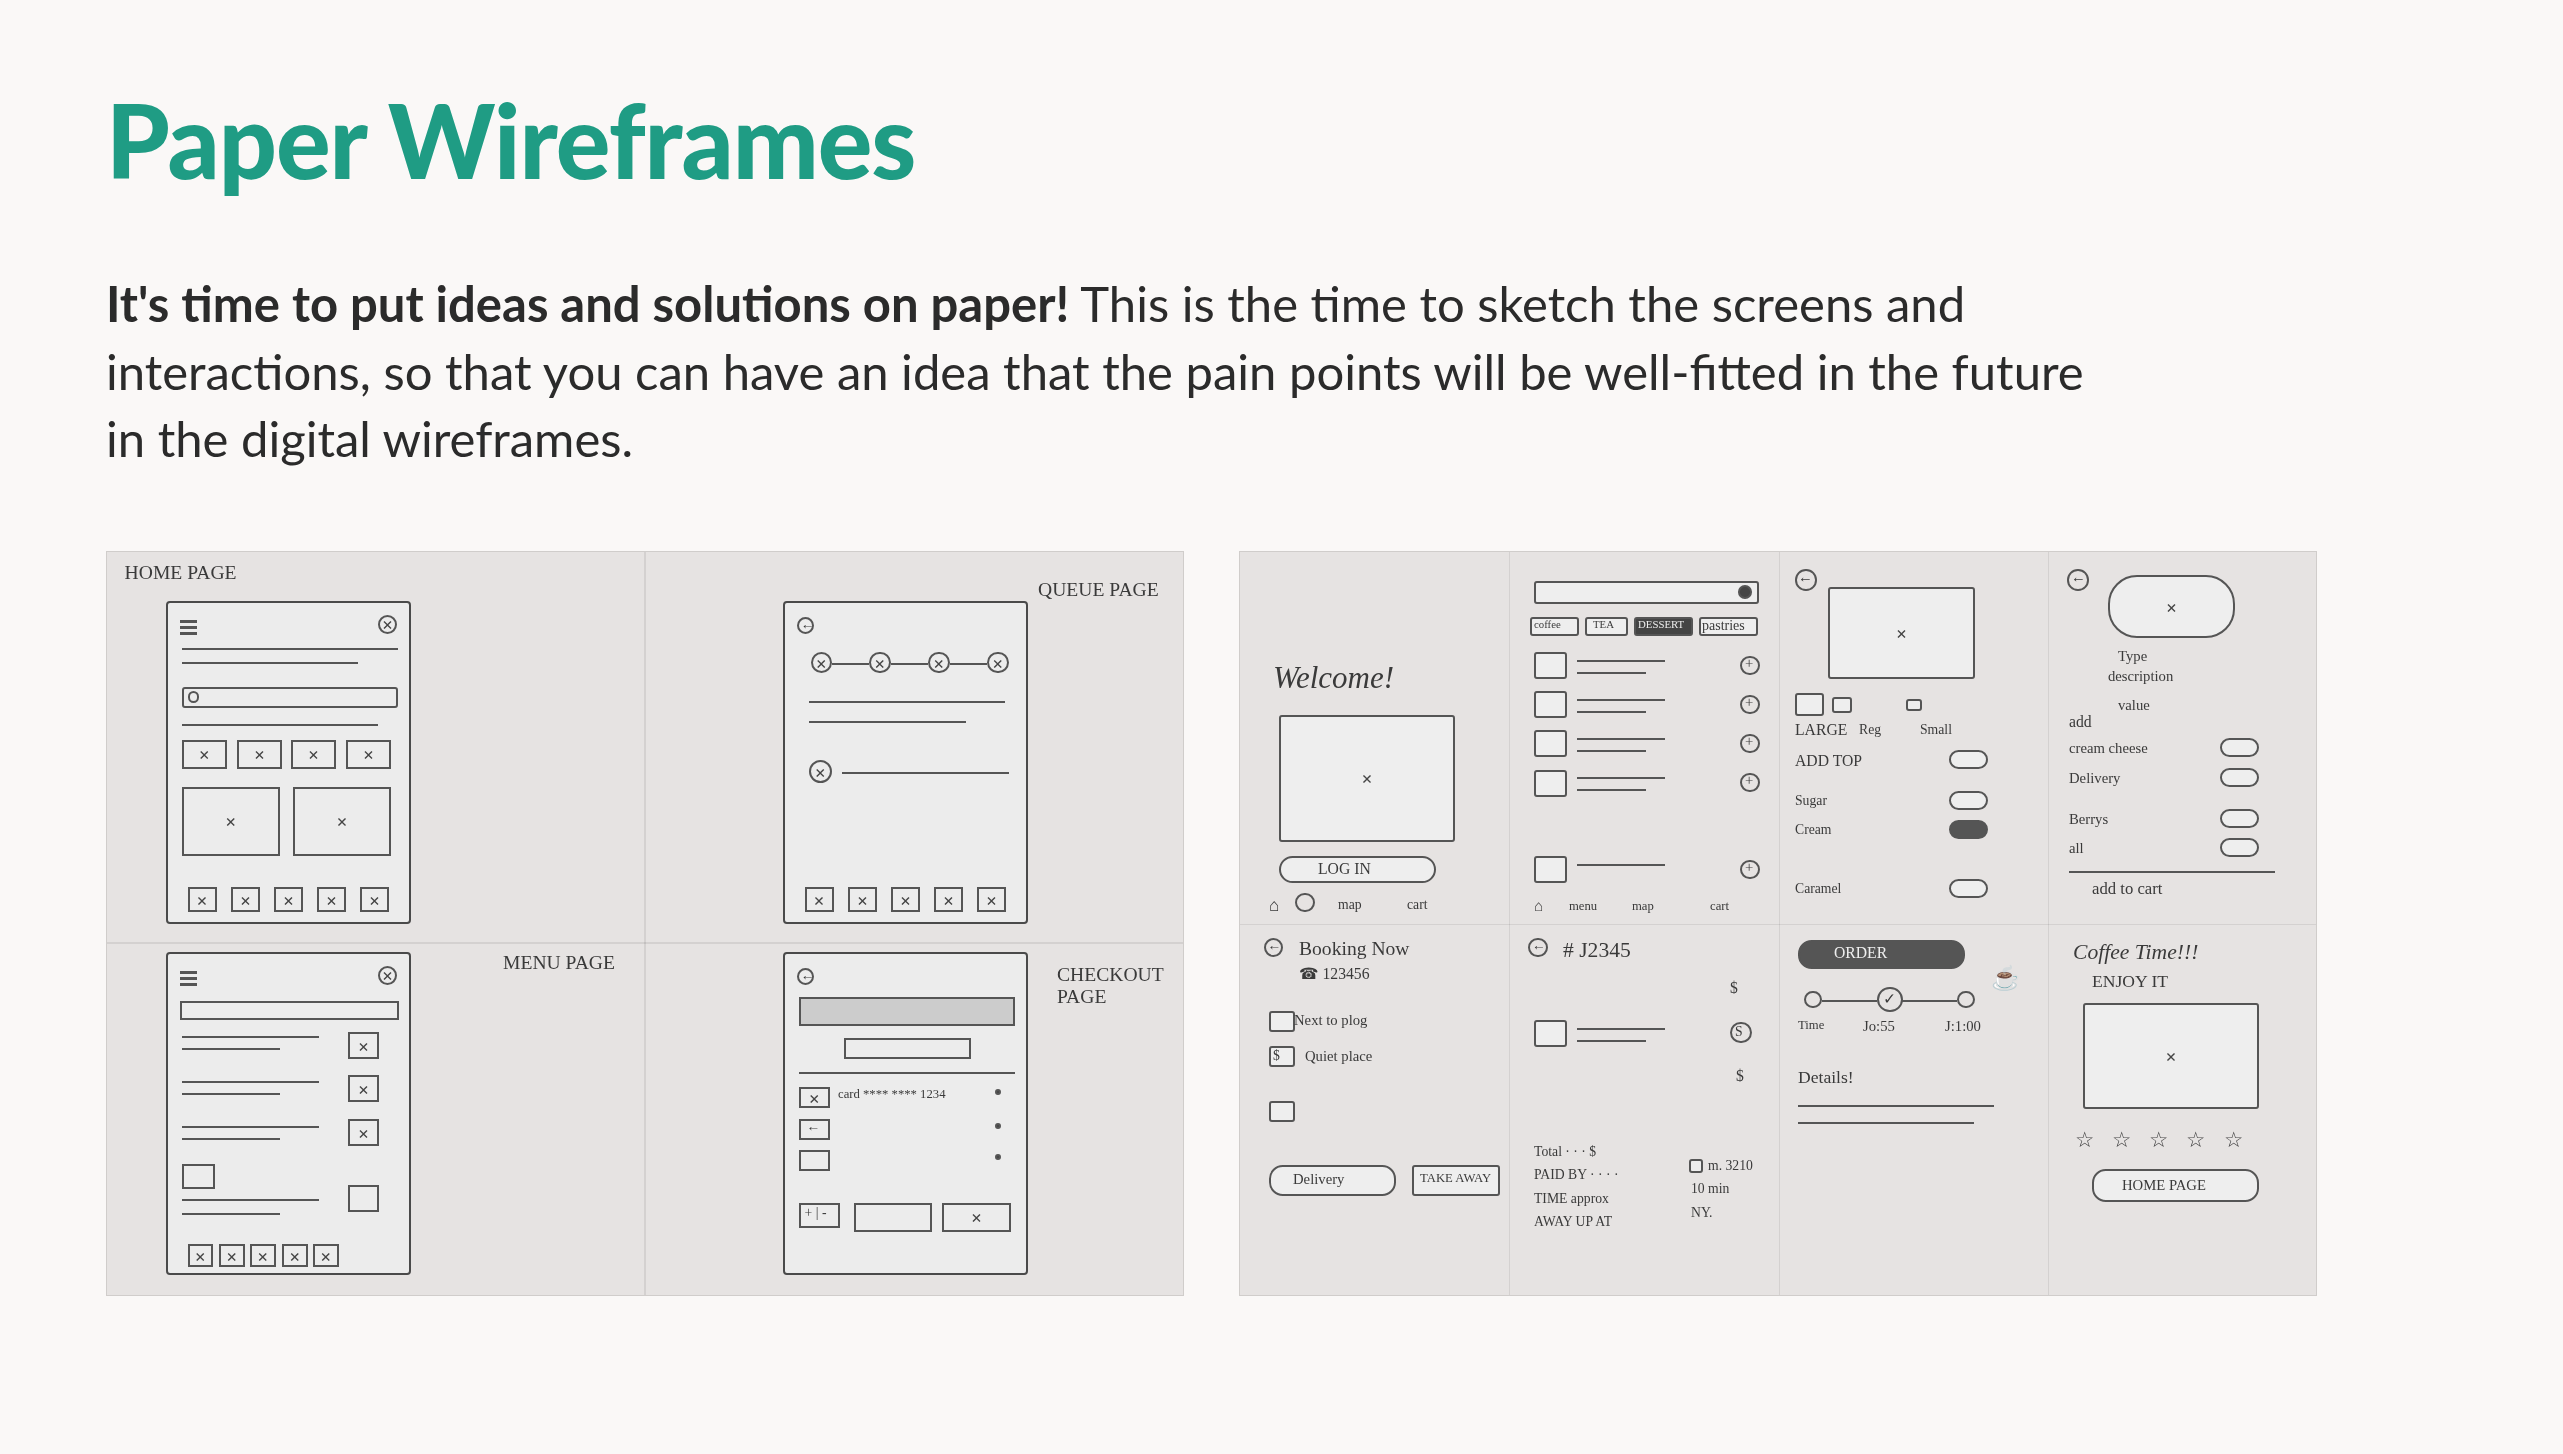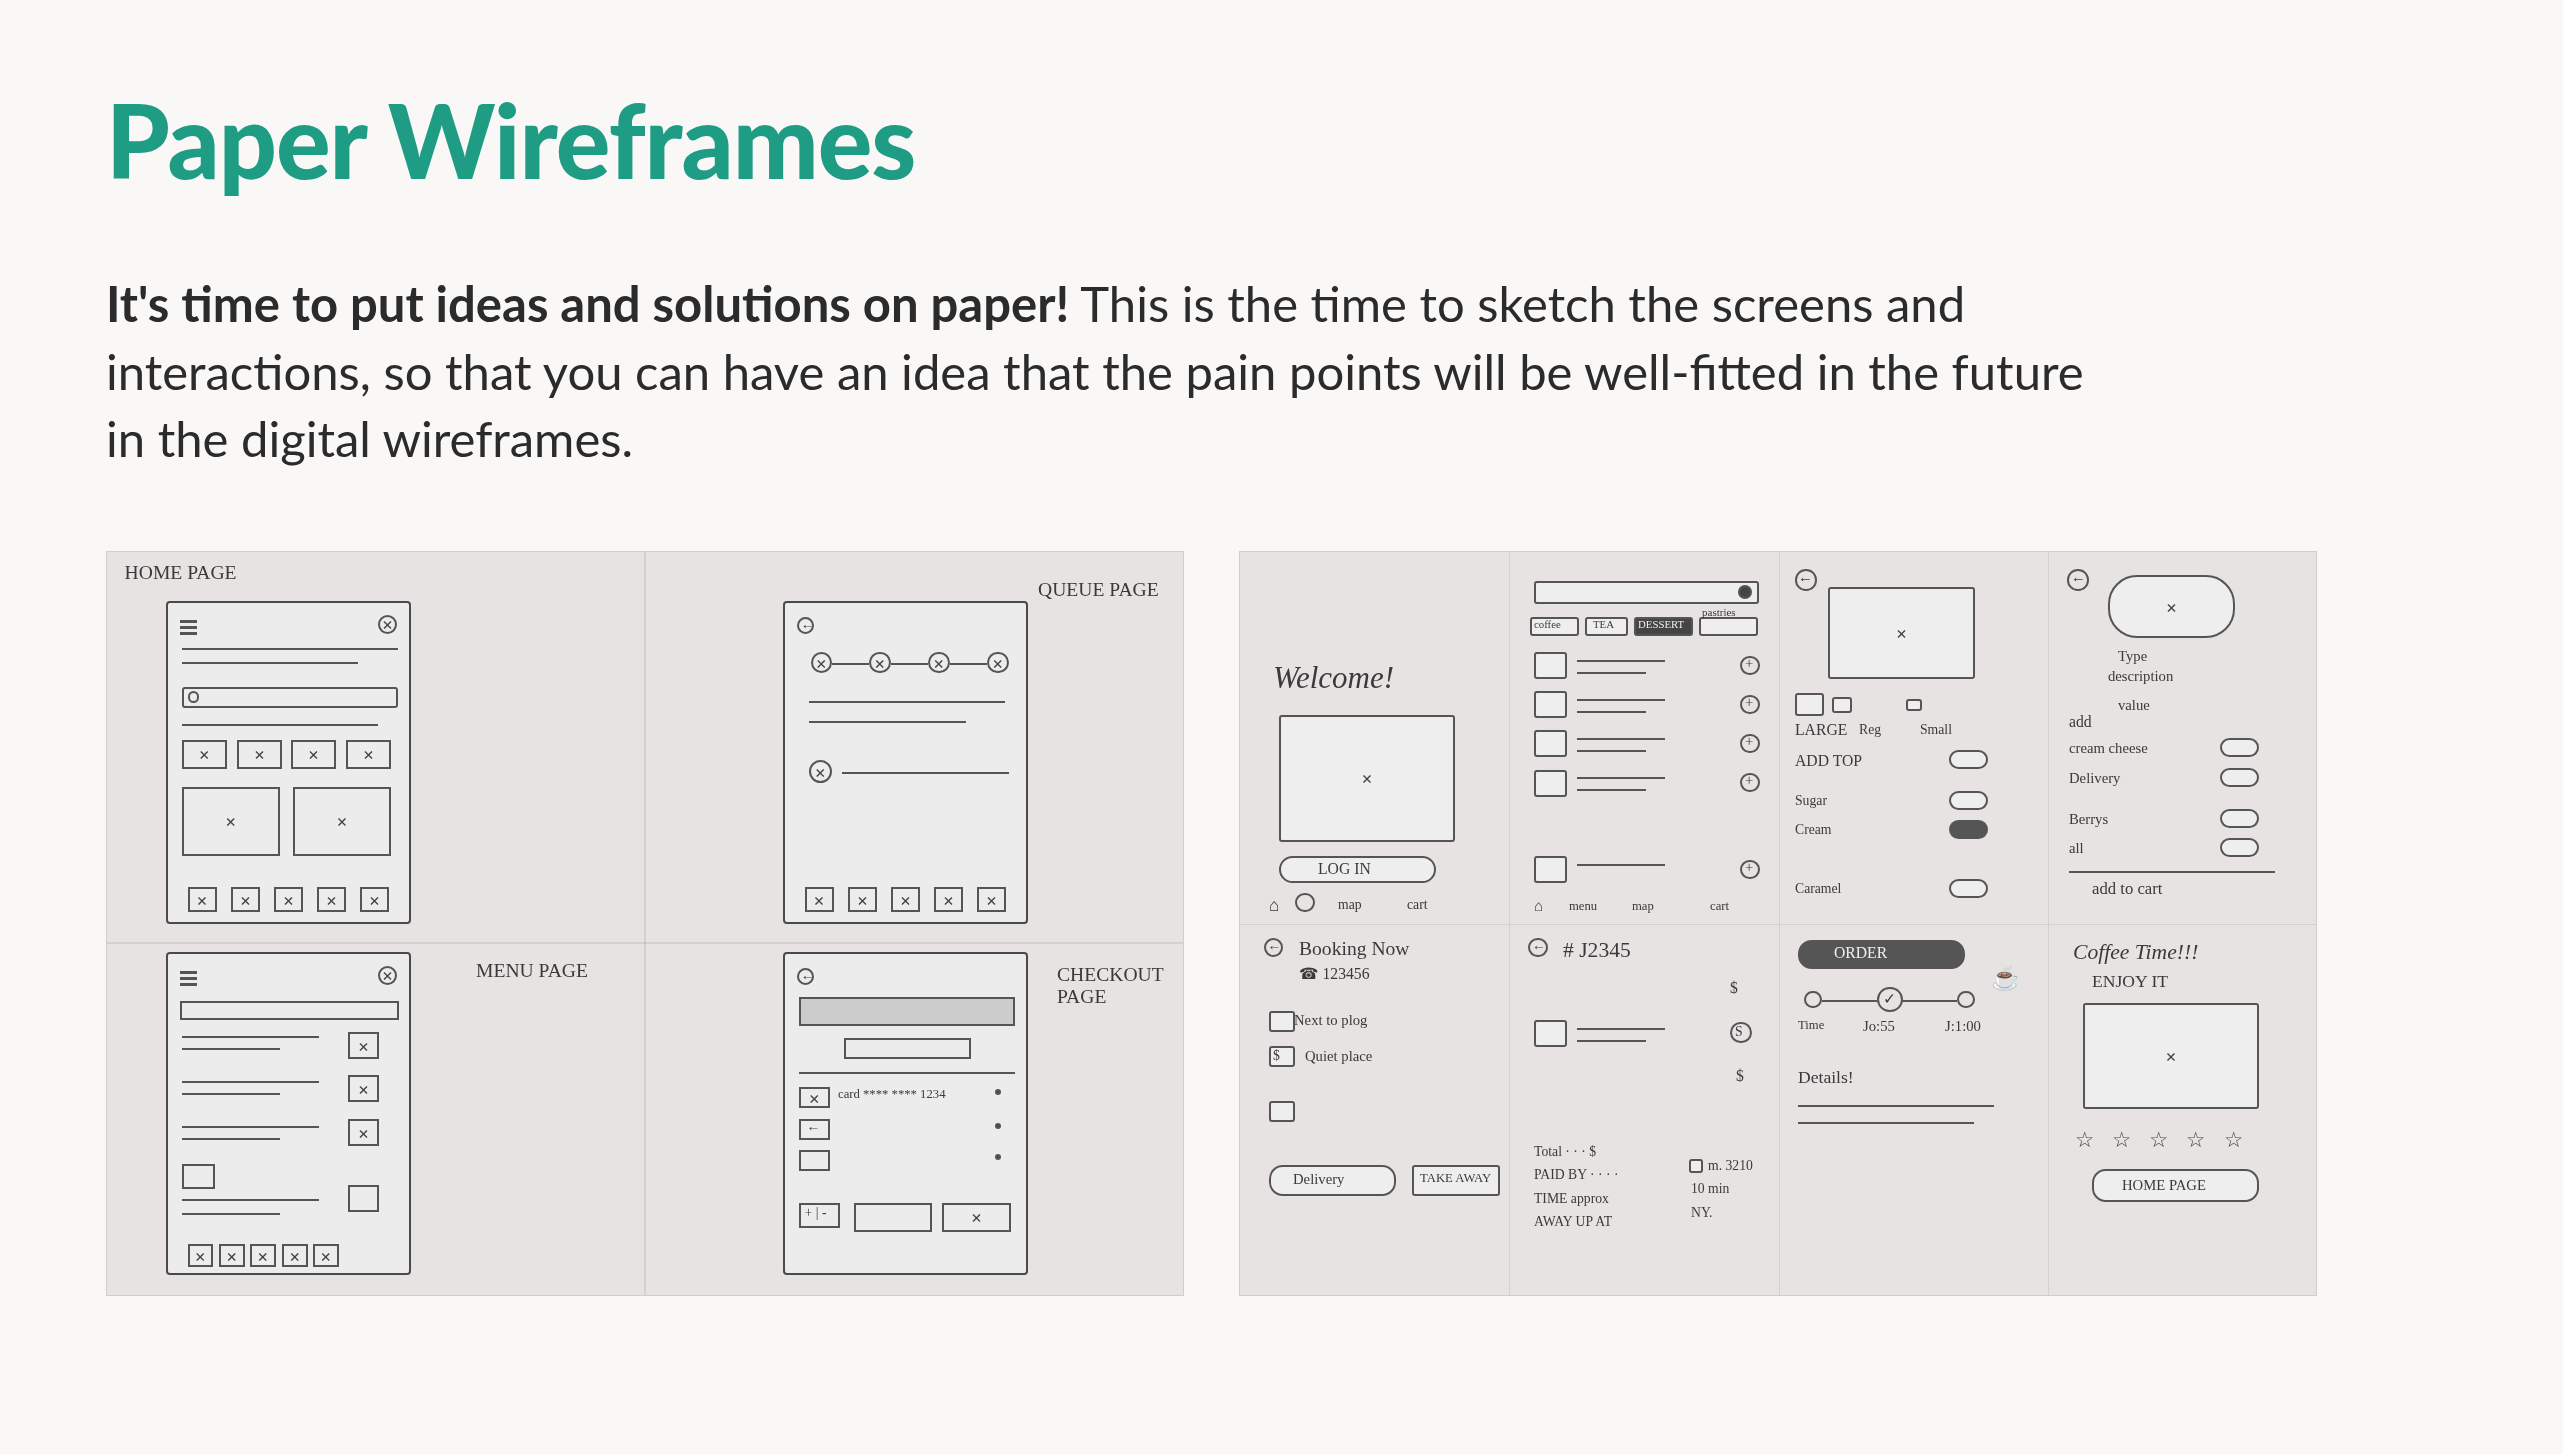--- a/index.html
+++ b/index.html
@@ -131,21 +131,21 @@
 
 <p class="body-text">
   <span class="bold">It's time to put ideas and solutions on paper!</span><span> This is the time to sketch the screens and interactions, so that you can have an idea that the pain points will be well-fitted in the future in the digital wireframes.</span>
 </p>
 
 <div class="images-row">
 
   <div class="photo">
     <span class="sketch-label" style="left:17.6px; top:9.8px;">HOME PAGE</span>
     <span class="sketch-label" style="left:931px; top:27.4px;">QUEUE PAGE</span>
-    <span class="sketch-label" style="left:369px; top:400px;margin-top:8px;">MENU PAGE</span>
+    <span class="sketch-label" style="left:396px; top:400px;">MENU PAGE</span>
     <span class="sketch-label" style="left:950px; top:412px;">CHECKOUT PAGE</span>
 
     <div class="sketch-frame" style="left:59px; top:49px; width:245px; height:323px;">
       <div class="row-line" style="left:11.8px; top:17.6px; width:17.6px; height:2.9px;"></div>
       <div class="row-line" style="left:11.8px; top:23.5px; width:17.6px; height:2.9px;"></div>
       <div class="row-line" style="left:11.8px; top:29px; width:17.6px; height:2.9px;"></div>
       <div class="circ x-icon" style="right:11.8px; top:11.8px; width:19.6px; height:19.6px;"></div>
       <div class="row-line" style="left:13.7px; top:45px; width:216px;"></div>
       <div class="row-line" style="left:13.7px; top:59px; width:176px;"></div>
 
@@ -282,21 +282,21 @@
     <div class="rp-rect" style="left:294px; top:29px; width:225px; height:23.5px;"></div>
     <div class="rp-circ" style="left:498px; top:33px; width:13.7px; height:13.7px; background:#444;"></div>
 
     <div class="rp-rect" style="left:290px; top:65px; width:49px; height:19.6px;"></div>
     <span class="rp-text" style="left:294px; top:66px; font-size:10.8px;">coffee</span>
     <div class="rp-rect" style="left:345px; top:65px; width:43px; height:19.6px;"></div>
     <span class="rp-text" style="left:353px; top:66px; font-size:10.8px;">TEA</span>
     <div class="rp-rect" style="left:394px; top:65px; width:59px; height:19.6px; background:#444;"></div>
     <span class="rp-text" style="left:398px; top:66px; font-size:10.8px; color:#eee;">DESSERT</span>
     <div class="rp-rect" style="left:459px; top:65px; width:59px; height:19.6px;"></div>
-    <span class="rp-text" style="left:462px; top:54px; font-size:11px;">pastries</span>
+    <span class="rp-text" style="left:462px; top:66px; font-size:14px;">pastries</span>
 
     <div class="rp-rect" style="left:294px; top:100px; width:33px; height:27.4px;"></div>
     <div class="rp-line" style="left:337px; top:108px; width:88px;"></div>
     <div class="rp-line" style="left:337px; top:120px; width:69px;"></div>
     <div class="rp-circ" style="left:500px; top:104px; width:19.6px; height:19.6px;"></div>
     <span class="rp-text" style="left:505px; top:103px; font-size:14.7px;">+</span>
     <div class="rp-rect" style="left:294px; top:139px; width:33px; height:27.4px;"></div>
     <div class="rp-line" style="left:337px; top:147px; width:88px;"></div>
     <div class="rp-line" style="left:337px; top:159px; width:69px;"></div>
     <div class="rp-circ" style="left:500px; top:143px; width:19.6px; height:19.6px;"></div>

